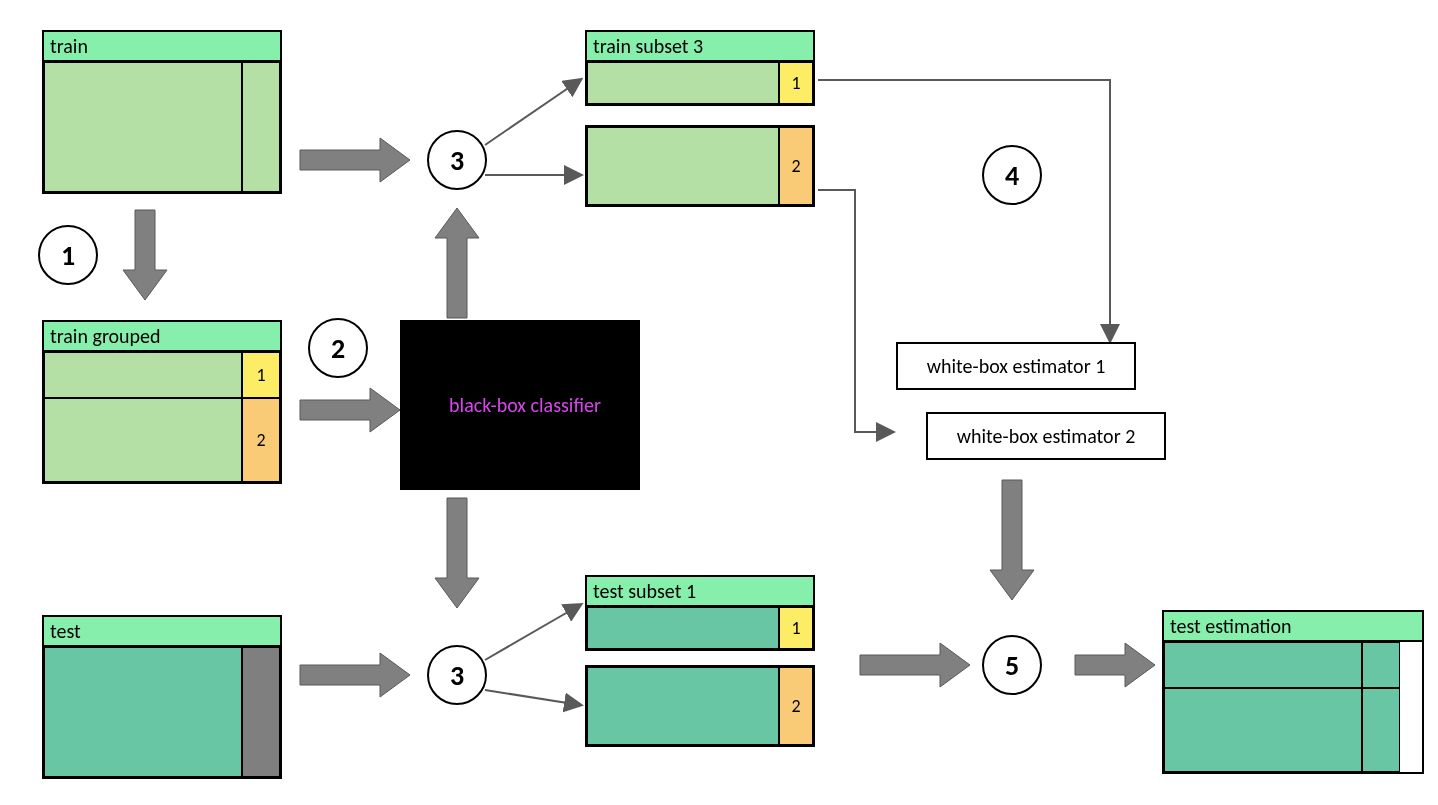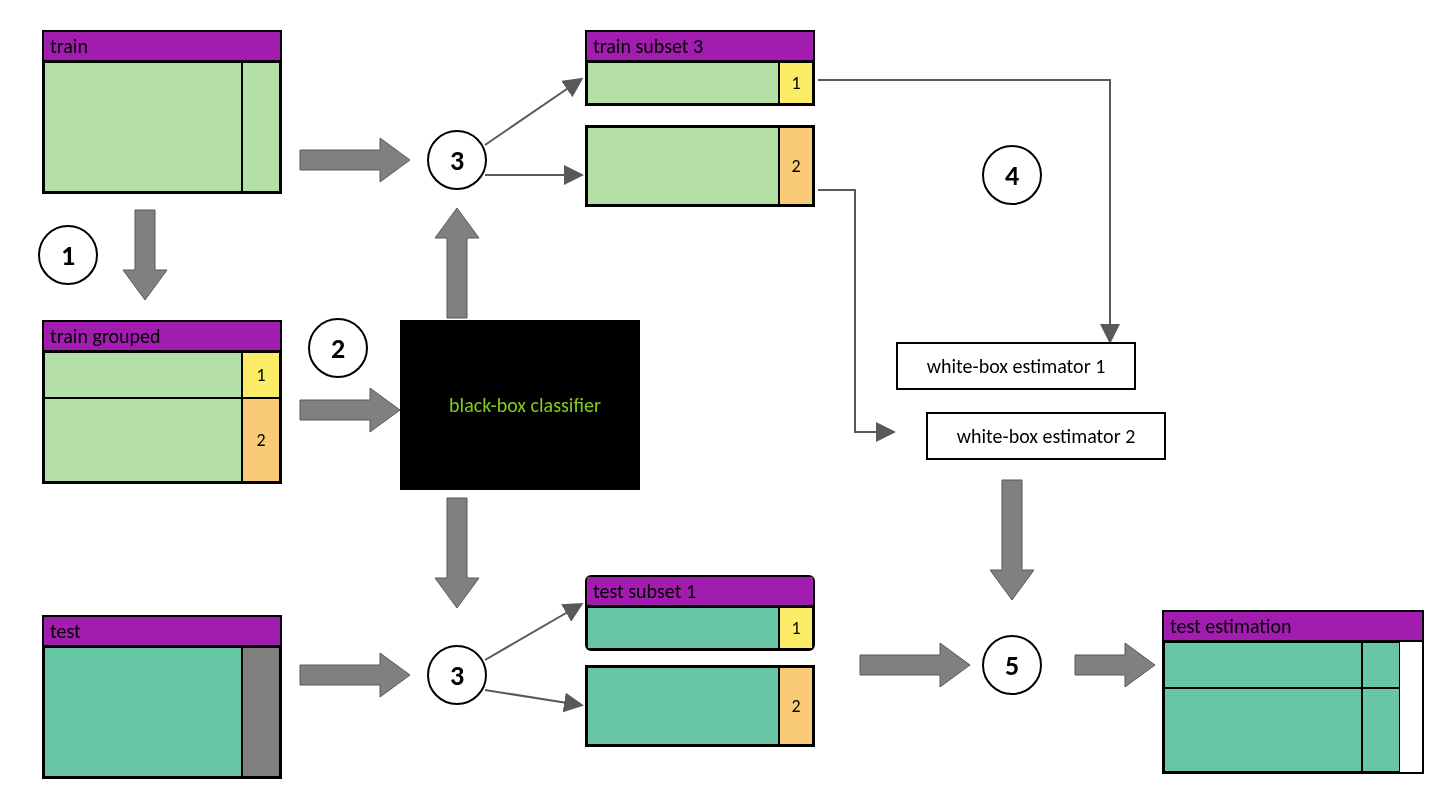--- a/index.html
+++ b/index.html
@@ -20,41 +20,41 @@
   .titled-box {
     position: absolute;
     border: 2px solid #000;
     box-sizing: border-box;
   }
   .titled-box .title {
     border-bottom: 2px solid #000;
     padding: 2px 6px 2px 6px;
     font-size: 20px;
     white-space: nowrap;
-    background: #a21caf;
+    background: #86efac;
   }
   .titled-box .body {
     position: relative;
   }
   .plain-box {
     position: absolute;
     border: 2px solid #000;
     box-sizing: border-box;
     display: flex;
     align-items: center;
     justify-content: center;
     background: #fff;
     font-size: 20px;
     padding: 0 10px;
     white-space: nowrap;
   }
   .black-box {
     position: absolute;
     background: #000;
-    color: #84cc16;
+    color: #d946ef;
     display: flex;
     align-items: center;
     justify-content: center;
     font-size: 20px;
     box-sizing: border-box;
     padding-left: 10px;
   }
   .circle {
     position: absolute;
     width: 60px;
@@ -185,21 +185,21 @@
   </div>
 
   <div class="titled-box" style="left:42px; top:580px; width:240px;margin-top:35px;">
     <div class="title">test</div>
     <div class="body" style="height:130px;">
       <div class="seg fill-teal" style="left:0; top:0; width:198px; height:130px;"></div>
       <div class="seg fill-gray" style="left:198px; top:0; width:38px; height:130px;"></div>
     </div>
   </div>
 
-  <div class="titled-box" style="left:585px; top:575px; width:230px;border-radius:6px;">
+  <div class="titled-box" style="left:585px; top:575px; width:230px;">
     <div class="title">test subset 1</div>
     <div class="body" style="height:42px;">
       <div class="seg fill-teal" style="left:0; top:0; width:192px; height:42px;"></div>
       <div class="seg fill-yellow small-num" style="left:192px; top:0; width:34px; height:42px;">1</div>
     </div>
   </div>
 
   <div class="titled-box" style="left:585px; top:665px; width:230px;">
     <div class="body" style="height:78px;">
       <div class="seg fill-teal" style="left:0; top:0; width:192px; height:78px;"></div>

